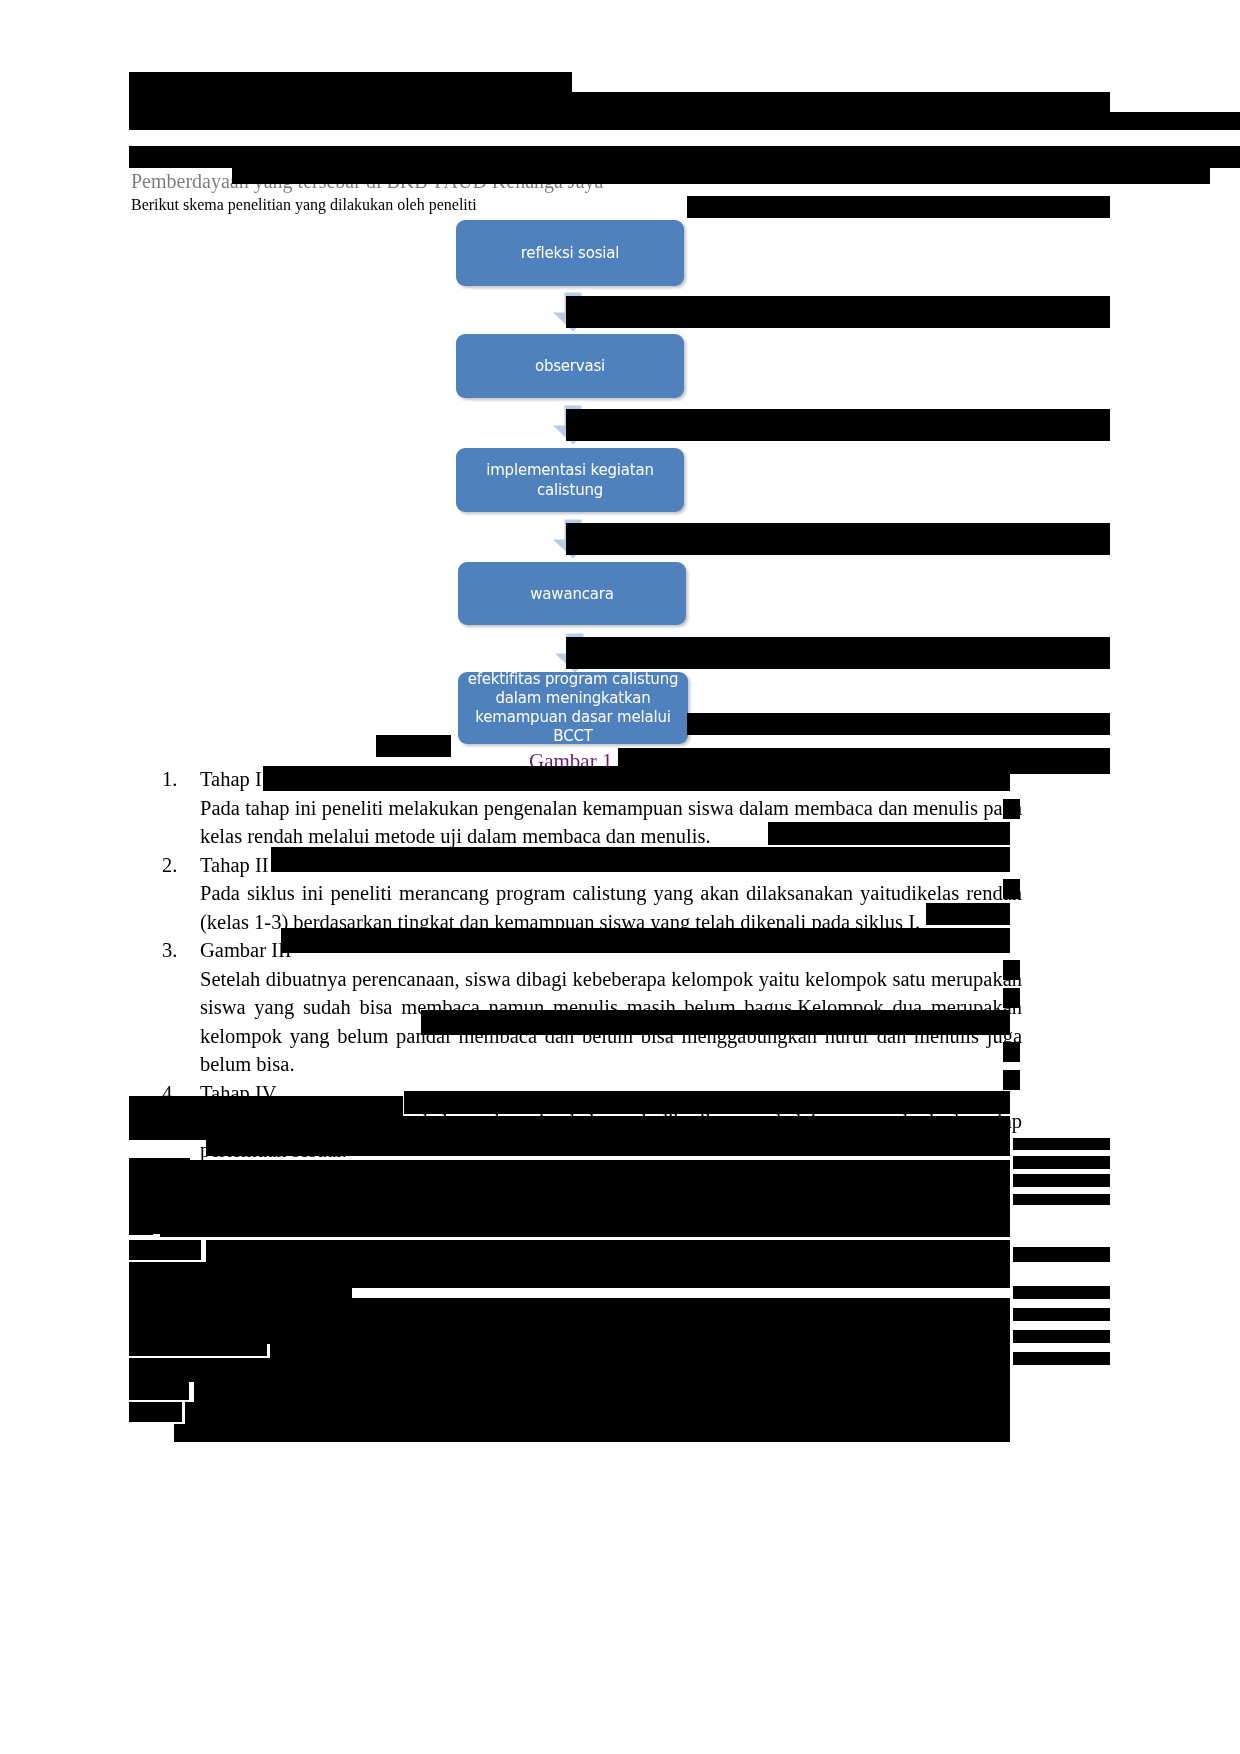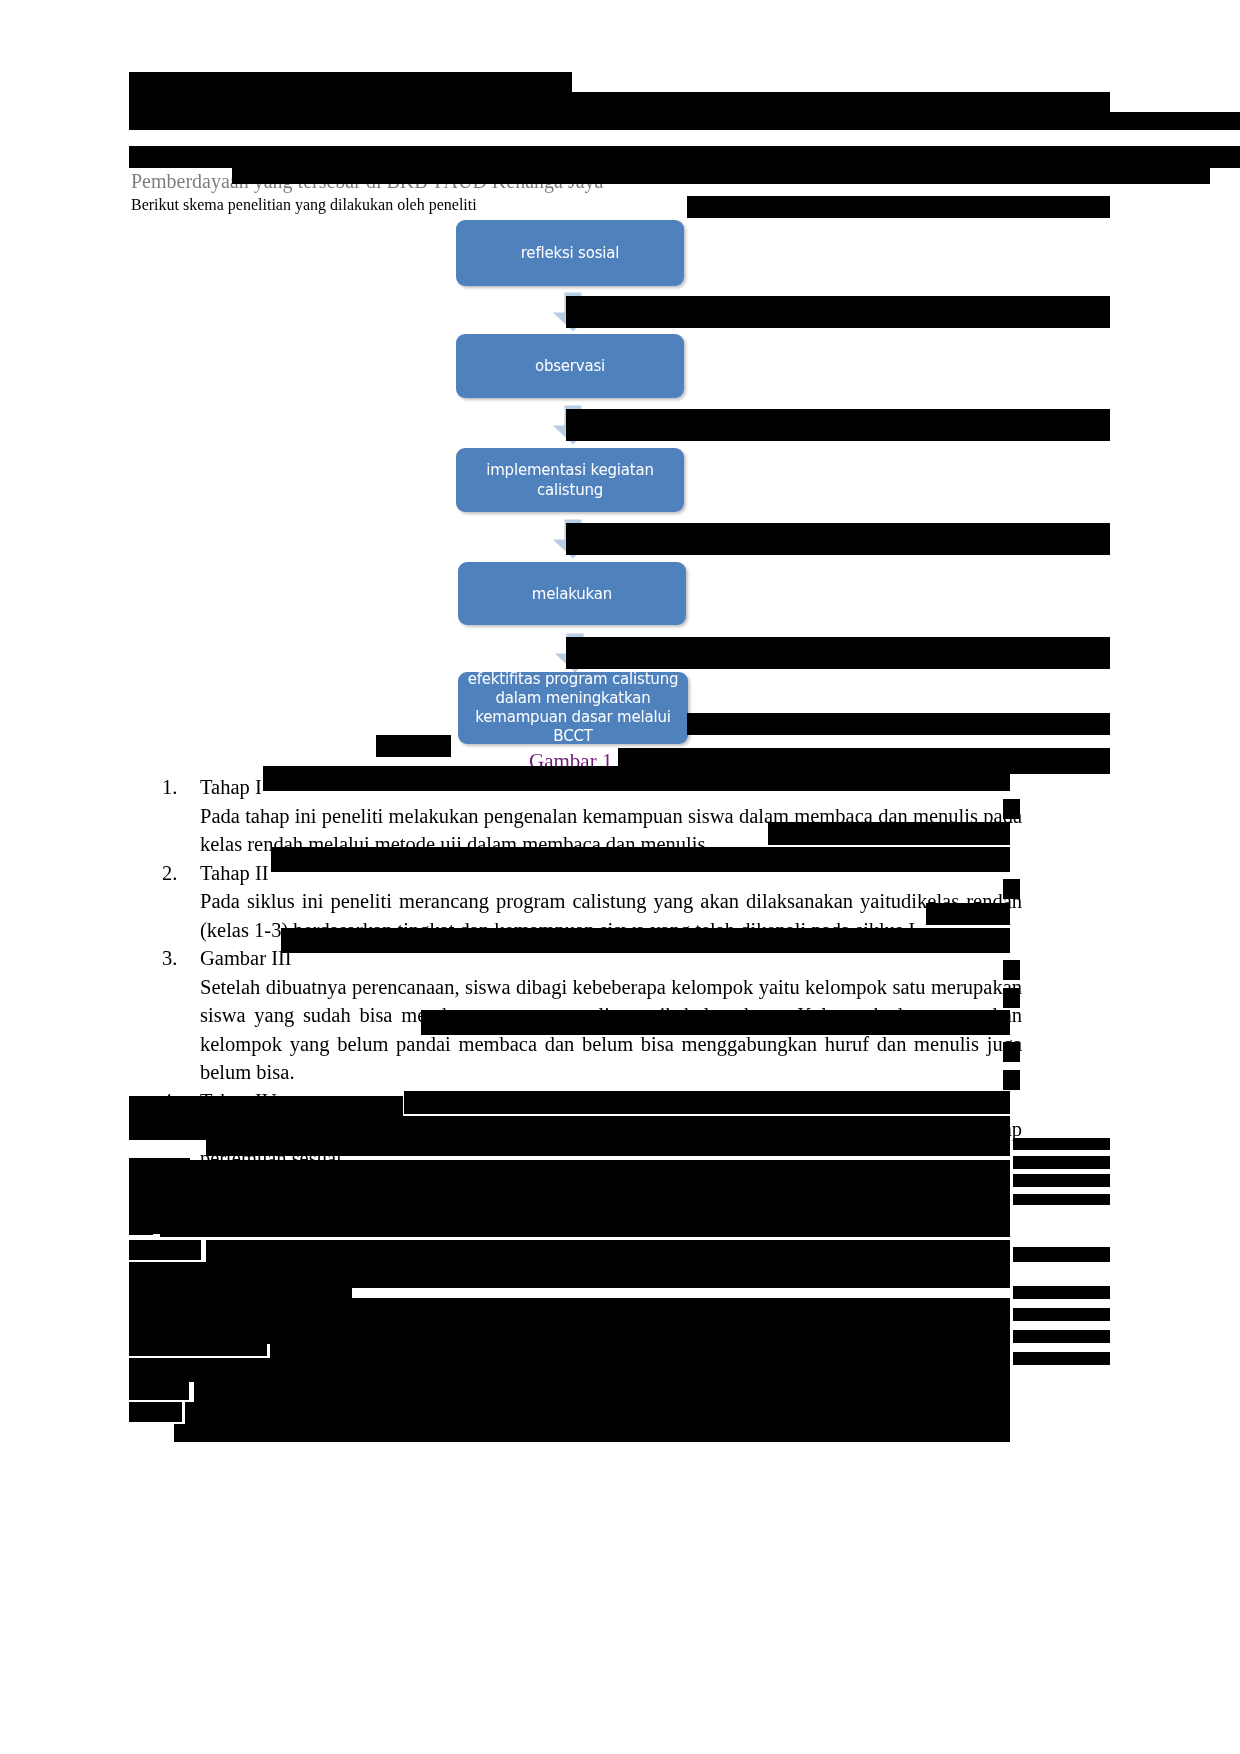--- a/index.html
+++ b/index.html
@@ -66,21 +66,20 @@
     height: 42px;
   }
 
   
   .list-wrap {
     position: absolute;
     left: 162px;
     top: 765px;
     width: 860px;
     z-index: 10;
-    margin-top: 8px;
   }
   .list-item {
     position: relative;
     display: block;
     margin: 0;
     padding: 0;
   }
   .li-head {
     font-size: 20.5px;
     line-height: 28.5px;
@@ -156,21 +155,21 @@
 
     <div class="flow-box" style="left:456px;top:448px;width:228px;height:64px;justify-content:center;">
       <span>implementasi kegiatan calistung</span>
     </div>
 
     <svg class="flow-arrow" style="left:550px;top:519px;" viewBox="0 0 46 42">
       <path d="M14 0 H32 V20 H44 L23 40 L2 20 H14 Z" fill="#b8cce4" stroke="#ffffff" stroke-width="1"></path>
     </svg>
 
     <div class="flow-box" style="left:458px;top:562px;width:228px;height:63px;">
-      <span>melakukan</span>
+      <span>wawancara</span>
     </div>
 
     <svg class="flow-arrow" style="left:552px;top:633px;" viewBox="0 0 46 42">
       <path d="M14 0 H32 V20 H44 L23 40 L2 20 H14 Z" fill="#b8cce4" stroke="#ffffff" stroke-width="1"></path>
     </svg>
 
     <div class="flow-box" style="left:458px;top:672px;width:230px;height:72px;flex-direction:column;justify-content:center;line-height:19px;">
       <span>efektifitas program calistung</span>
       <span>dalam meningkatkan</span>
       <span>kemampuan dasar melalui BCCT</span>

